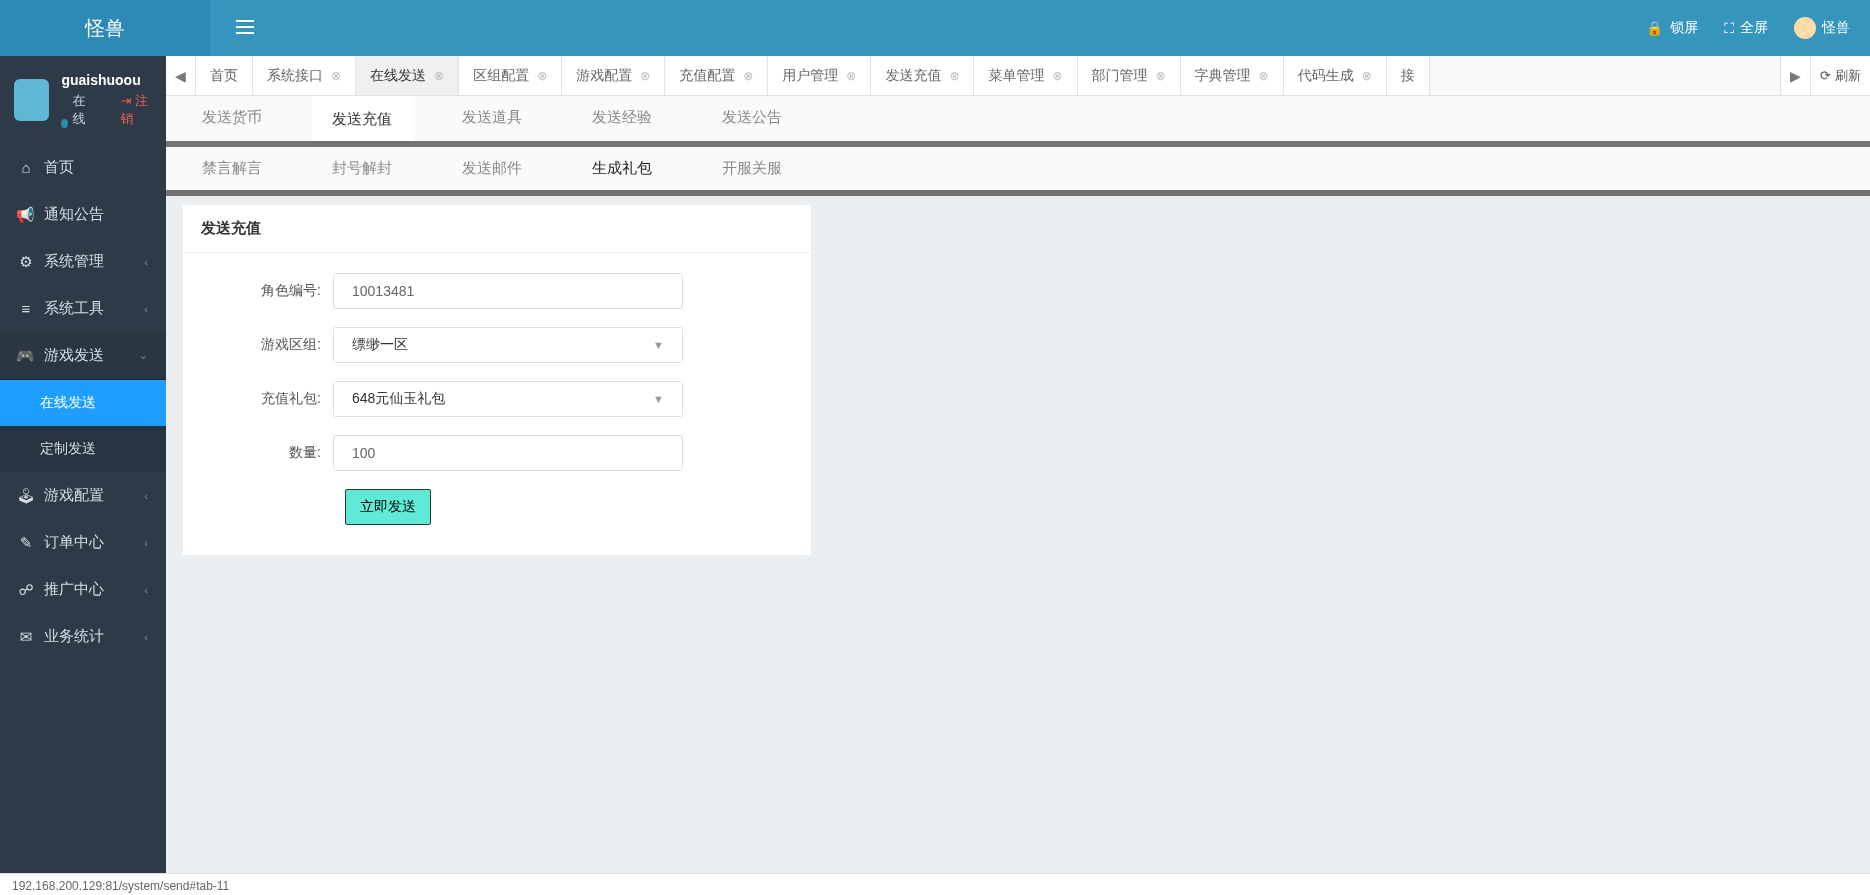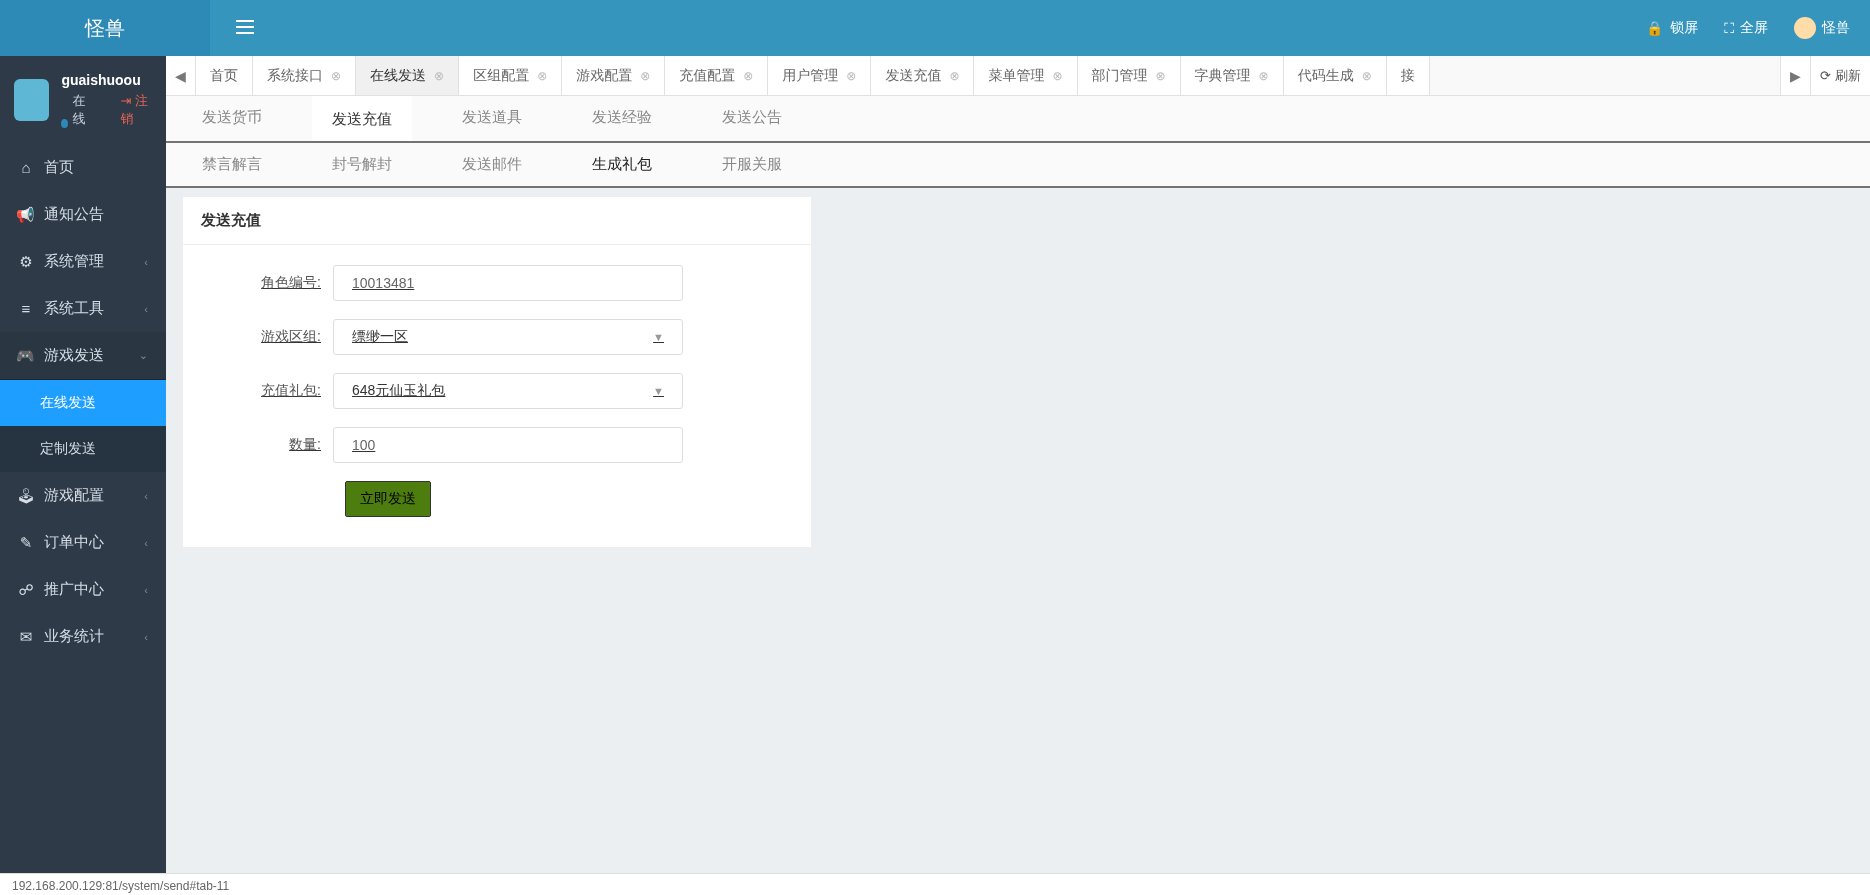--- a/index.html
+++ b/index.html
@@ -42,35 +42,35 @@
 .tab-nav-btn.right-edge { border-right: none; border-left: 1px solid #e1e1e1; }
 .tab-refresh { width: 60px; display: flex; align-items: center; justify-content: center; gap: 4px; border-left: 1px solid #e1e1e1; background: #fff; cursor: pointer; color: #555; font-size: 13px; }
 .tabs-scroll { flex: 1; display: flex; overflow: hidden; }
 .tab { padding: 0 14px; display: flex; align-items: center; gap: 8px; border-right: 1px solid #e1e1e1; background: #fff; cursor: pointer; color: #666; white-space: nowrap; font-size: 14px; }
 .tab.active { background: #f0f0f0; color: #333; }
 .close-x { color: #bbb; font-size: 12px; }
 
 .content { flex: 1; background: #eceff1; overflow: auto; padding: 0; }
 
 
-.sub-tabs { background: #fafafa; border-bottom: 2px solid #737373; display: flex; flex-wrap: wrap; padding: 0 16px; }
+.sub-tabs { background: #fafafa; border-bottom: 6px solid #737373; display: flex; flex-wrap: wrap; padding: 0 16px; }
 .sub-tab { padding: 12px 20px; cursor: pointer; color: #888; margin-right: 30px; font-size: 15px; }
 .sub-tab.active { background: #fff; color: #333; border-top: 2px solid transparent; }
 .sub-tab.current { color: #222; }
 
 
 .panel { margin: 8px 16px 20px; background: #fff; border: 1px solid #eee; width: 630px; }
 .panel-header { padding: 14px 18px; border-bottom: 1px solid #eee; font-weight: 600; font-size: 15px; }
-.panel-body { padding: 20px 30px 30px; text-decoration: underline; }
+.panel-body { padding: 20px 30px 30px; }
 .form-row { display: flex; align-items: center; margin-bottom: 18px; }
 .form-label { width: 120px; text-align: right; padding-right: 12px; color: #555; font-size: 14px; }
 .form-control { width: 350px; height: 36px; border: 1px solid #ddd; border-radius: 3px; padding: 0 18px; font-size: 14px; display: flex; align-items: center; justify-content: space-between; background: #fff; }
 .form-control input { border: none; outline: none; width: 100%; font-size: 14px; color: #666; }
 .select-caret { color: #999; font-size: 11px; }
-.btn-submit { margin-left: 132px; padding: 8px 14px; border: 1px solid #333; background: #4d7c0f; cursor: pointer; border-radius: 2px; font-size: 14px; }
+.btn-submit { margin-left: 132px; padding: 8px 14px; border: 1px solid #333; background: #5eead4; cursor: pointer; border-radius: 2px; font-size: 14px; }
 
 
 .footer { height: 22px; background: #fff; border-top: 1px solid #ddd; display: flex; align-items: center; justify-content: space-between; padding: 12px 12px; font-size: 12px; color: #666; }
 </style>
 </head>
 <body>
 
 <div class="topbar">
   <div class="brand">怪兽</div>
   <div class="topbar-main">

